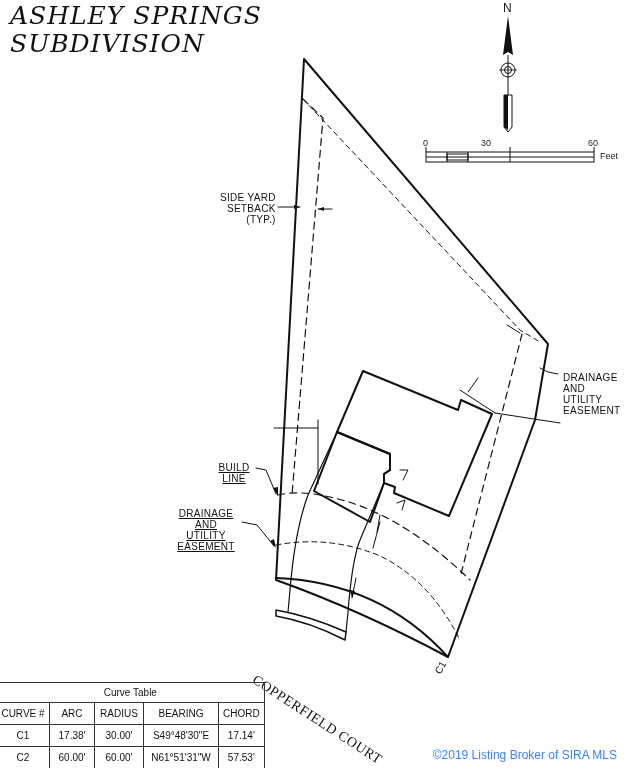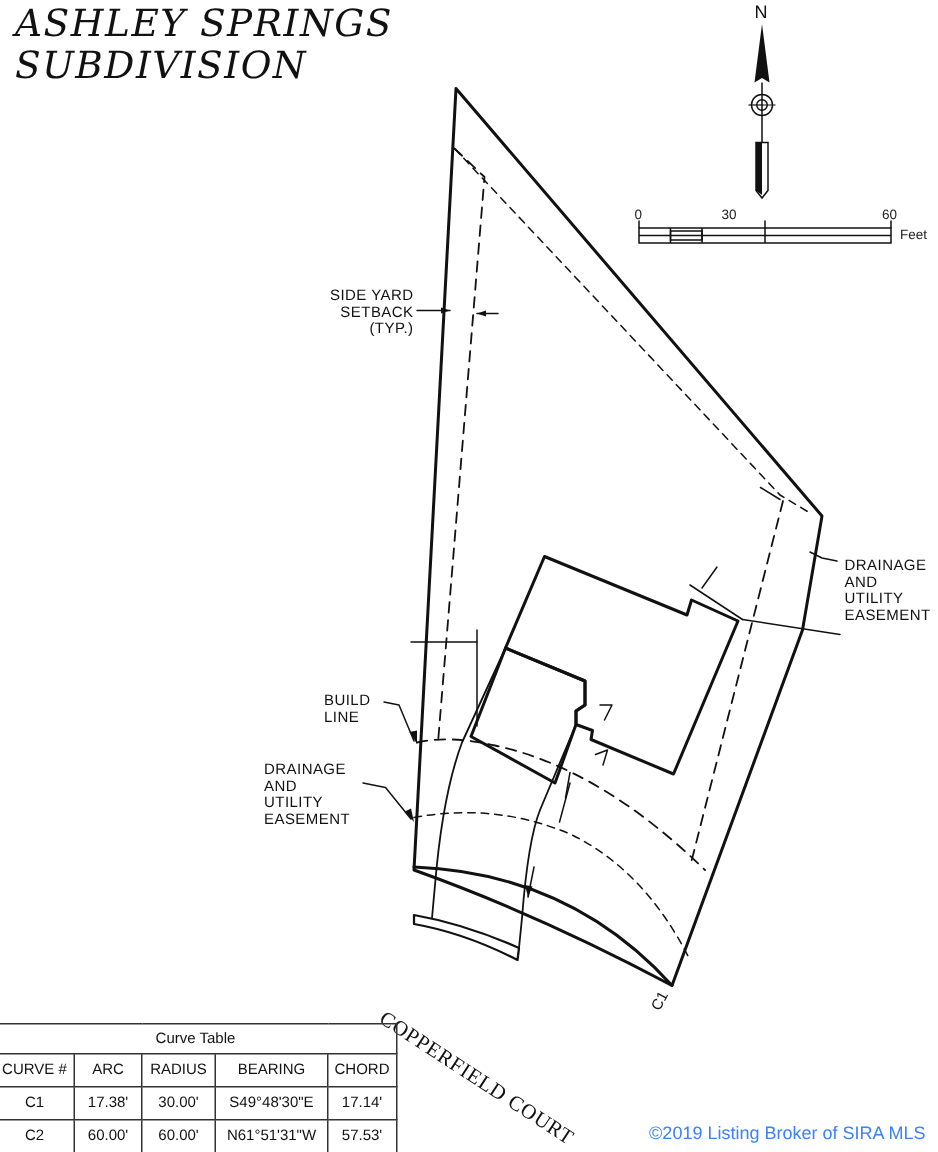--- a/index.html
+++ b/index.html
@@ -3,21 +3,21 @@
 <meta charset="utf-8">
 <style>
   html, body { margin: 0; padding: 0; background: #ffffff; }
   body { width: 625px; height: 768px; position: relative; overflow: hidden; font-family: "Liberation Sans", sans-serif; }
   .title { position: absolute; left: 10px; top: 2px; font-family: "DejaVu Serif", "Liberation Serif", serif; font-style: italic; font-weight: normal; font-size: 25px; line-height: 28px; color: #111; letter-spacing: 1px; }
   .title div { white-space: nowrap; }
   svg.plat { position: absolute; left: 0; top: 0; }
   .lbl { position: absolute; font-family: "Liberation Sans", sans-serif; font-size: 10px; line-height: 11px; color: #111; letter-spacing: 0.3px; }
   .lbl div { white-space: nowrap; }
   .center { text-align: right; }
-  .right { text-align: left; }
+  .right { text-align: center; text-decoration: underline; }
   .street { position: absolute; left: 258px; top: 672px; font-family: "Liberation Serif", serif; font-size: 14px; color: #111; transform: rotate(33deg); transform-origin: left top; white-space: nowrap; letter-spacing: 0.5px; }
   .c1 { position: absolute; left: 434px; top: 662px; font-size: 10px; font-family: "Liberation Sans", sans-serif; transform: rotate(-62deg); color: #111; }
   .scale-lbl { position: absolute; font-size: 9px; font-family: "Liberation Sans", sans-serif; color: #222; }
   .north-lbl { position: absolute; left: 503px; top: 1px; font-size: 12px; font-family: "Liberation Sans", sans-serif; color: #111; }
   table.curves { position: absolute; left: -4px; top: 682px; border-collapse: collapse; font-family: "Liberation Sans", sans-serif; font-size: 10px; color: #111; }
   table.curves td, table.curves th { border: 1px solid #333; height: 21px; padding: 0 4px; text-align: center; font-weight: normal; white-space: nowrap; }
   table.curves .cap { height: 19px; }
   .watermark { position: absolute; right: 8px; bottom: 6px; font-size: 12px; color: #3b82f6; font-family: "Liberation Sans", sans-serif; }
 </style>
 </head>

